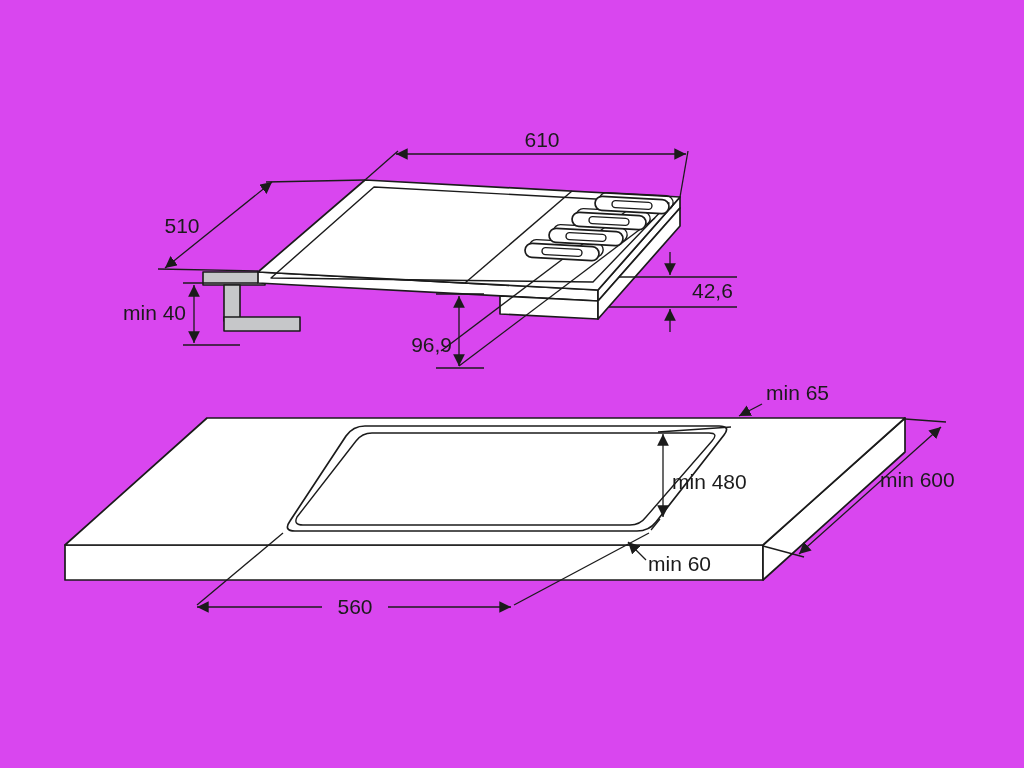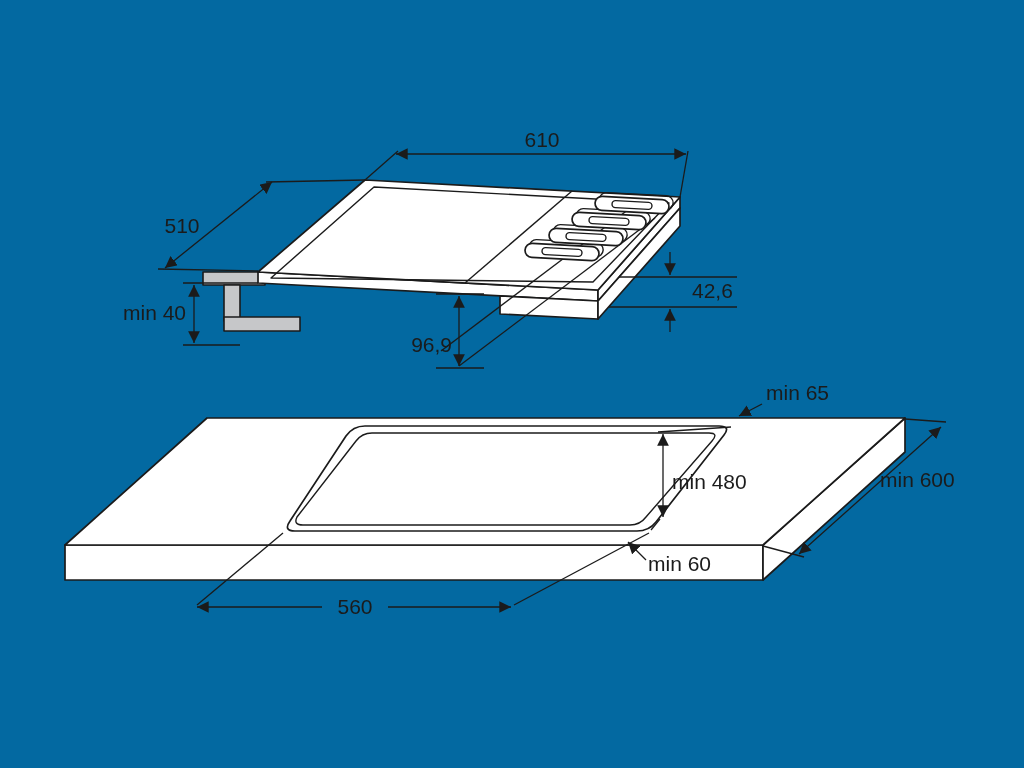--- a/index.html
+++ b/index.html
@@ -1,19 +1,19 @@
 <!DOCTYPE html>
 <html><head>
 <meta charset="utf-8">
 <style>
   html,body { margin:0; padding:0; background:#ffffff; }
   .stage {
     position:relative;
     width:1024px; height:768px;
-    background:#0369a1;
+    background:#d946ef;
     overflow:hidden;
     font-family:"Liberation Sans", sans-serif;
   }
   svg { display:block; }
   text.dim-label {
     font-family:"Liberation Sans", sans-serif;
     font-size:21px;
     fill:#1b1b1b;
   }
   .obj   { fill:#ffffff; stroke:#1b1b1b; stroke-width:1.7; stroke-linejoin:round; }

